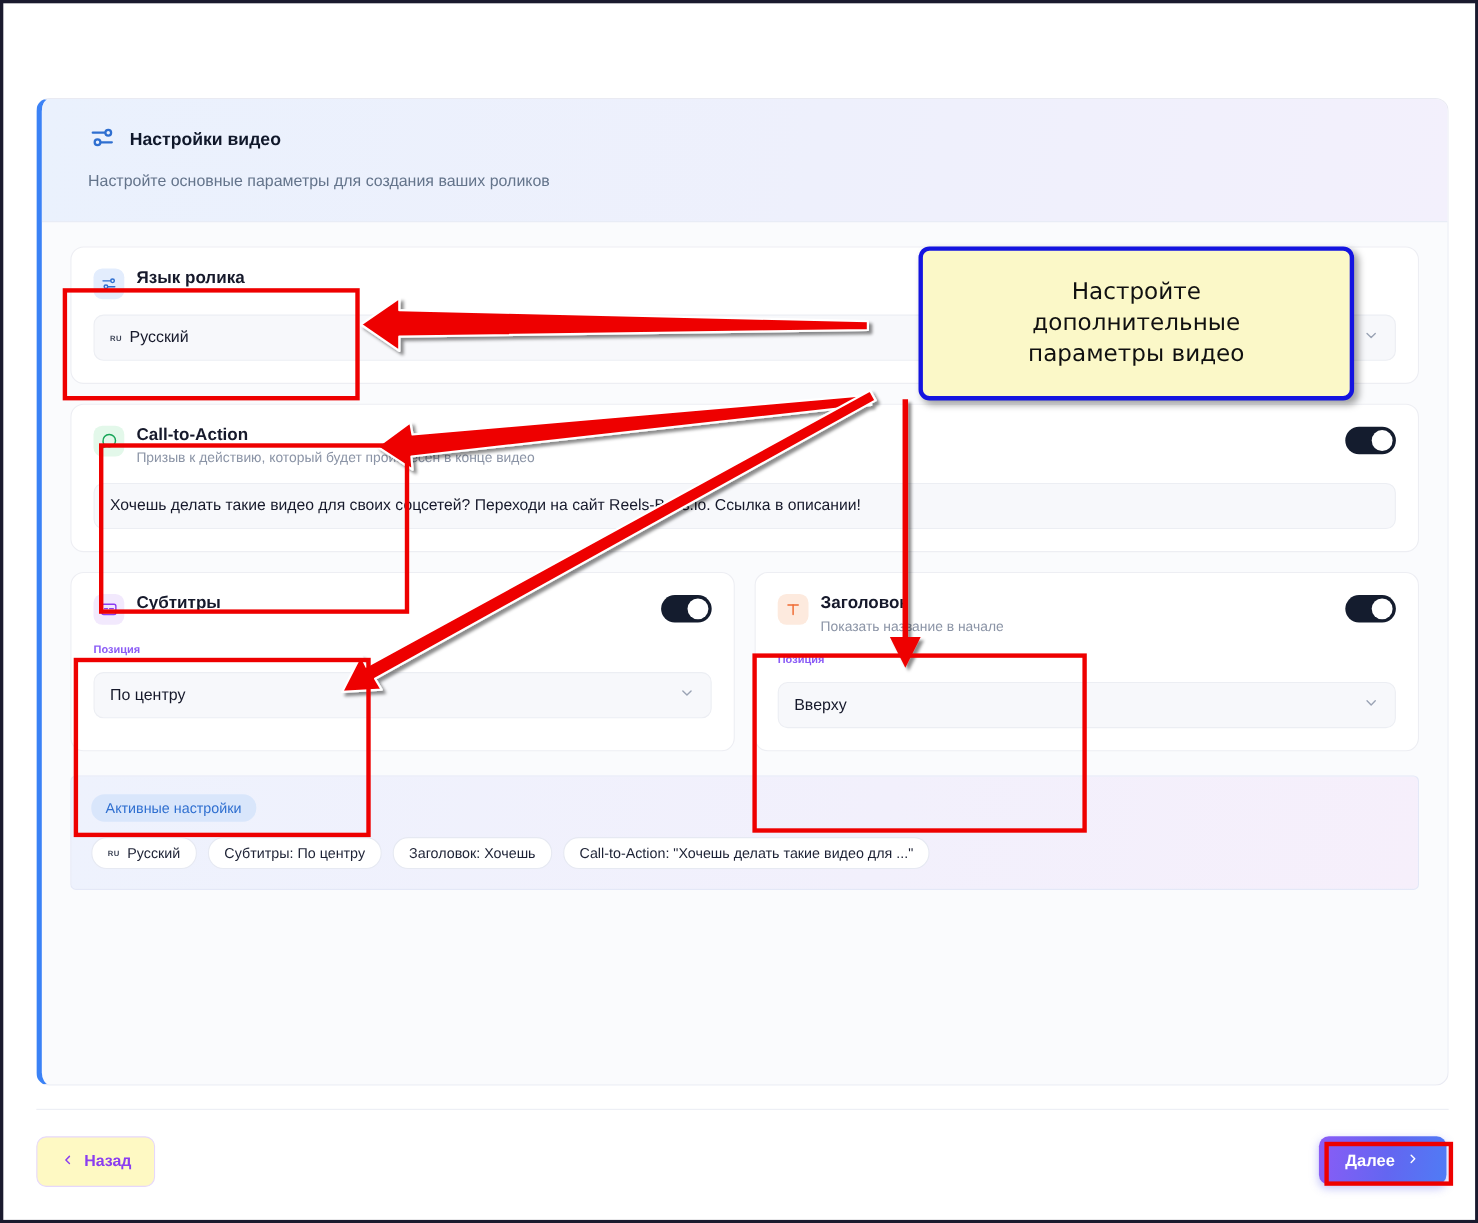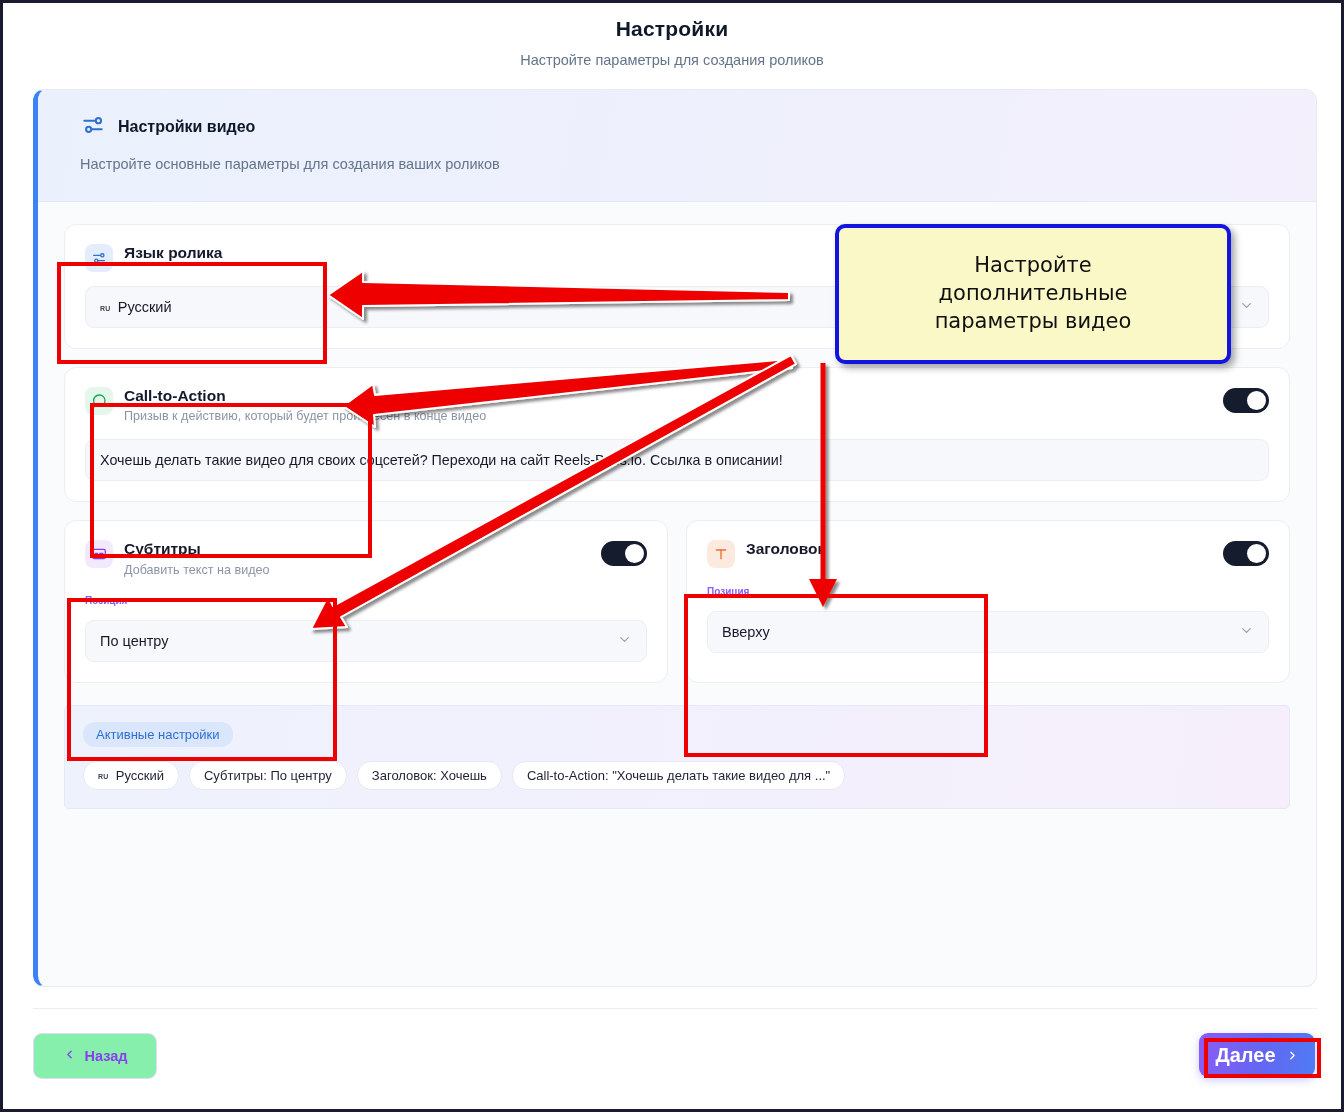--- a/index.html
+++ b/index.html
@@ -138,30 +138,30 @@
   .chips { margin-top:14px; display:flex; gap:10px; flex-wrap:wrap; }
   .chip {
     background:#ffffff; border:1px solid #e6e9f2; border-radius:14px;
     padding:6px 14px; font-size:13px; color:#1d2235;
     display:flex; align-items:center;
   }
 
   
   #divider { position:absolute; left:30px; top:1005px; width:1284px; height:1px; background:#eceef4; }
   #btnBack {
-    position:absolute; left:30px; top:1030px; width:124px; height:46px;
-    border:1px solid #e6d8fb; border-radius:9px; background:#86efac;
+    position:absolute; left:30px; top:1030px; width:108px; height:46px;
+    border:1px solid #e6d8fb; border-radius:9px; background:#fef9c3;
     display:flex; align-items:center; justify-content:center; gap:9px;
     color:#8b3df0; font-size:14.5px; font-weight:bold;
   }
   #btnNext {
     position:absolute; left:1196px; top:1030px; width:116px; height:44px;
     border-radius:9px;
     background: linear-gradient(100deg,#8b5cf6 0%, #6366f1 55%, #4f7cf5 100%);
-    color:#fff; font-size:20px; font-weight:bold;
+    color:#fff; font-size:15px; font-weight:bold;
     display:flex; align-items:center; justify-content:center; gap:10px;
     box-shadow:0 3px 8px rgba(99,102,241,.35);
   }
 
   
   #anno { position:absolute; left:0; top:0; width:1344px; height:1112px; pointer-events:none; }
   .redbox {
     position:absolute; border:4px solid #ee0000; background:transparent;
   }
   #calloutBox {
@@ -174,24 +174,20 @@
     text-align:center; font-size:21px; color:#101010; line-height:1.32;
     white-space:pre-line; font-family:"DejaVu Sans", sans-serif;
   }
 </style>
 </head>
 <body>
 
 <div id="frame">
 <div id="page">
 
-  <div id="pageHeader">
-    <div id="pageTitle">Настройки</div>
-    <div id="pageSubtitle">Настройте параметры для создания роликов</div>
-  </div>
 
   <div id="mainCard">
 
     <div id="cardHeader">
       <div class="ch-row">
         <span>
           <svg width="26" height="26" viewBox="0 0 24 24" fill="none" stroke="#2f6fd0" stroke-width="1.9" stroke-linecap="round">
             <line x1="4" y1="8" x2="14" y2="8"></line>
                 <circle cx="17" cy="8" r="2.4"></circle>
             <line x1="20" y1="16" x2="11" y2="16"></line>
@@ -258,21 +254,20 @@
               <svg width="16" height="16" viewBox="0 0 24 24" fill="none" stroke="#8b3df0" stroke-width="1.9" stroke-linecap="round">
                 <rect x="2.5" y="5" width="19" height="14" rx="2.5"></rect>
                 <line x1="6" y1="11" x2="10" y2="11"></line>
                     <line x1="13" y1="11" x2="18" y2="11"></line>
                 <line x1="6" y1="15" x2="12" y2="15"></line>
                     <line x1="15" y1="15" x2="18" y2="15"></line>
               </svg>
             </span>
             <div class="sc-headtext">
               <div class="sc-title">Субтитры</div>
-              <div class="sc-desc">Добавить текст на видео</div>
             </div>
             <div class="toggle">
                   <div class="knob"></div>
                 </div>
           </div>
           <div class="fieldlabel">Позиция</div>
           <div class="selectbox">
             <span>По центру</span>
             <span class="chev">
               <svg width="15" height="15" viewBox="0 0 24 24" fill="none" stroke="currentColor" stroke-width="2" stroke-linecap="round" stroke-linejoin="round">
@@ -285,20 +280,21 @@
         <div class="subcard">
           <div class="sc-head">
             <span class="sc-icon orange">
               <svg width="16" height="16" viewBox="0 0 24 24" fill="none" stroke="#ef6b33" stroke-width="2" stroke-linecap="round">
                 <line x1="5" y1="6" x2="19" y2="6"></line>
                     <line x1="12" y1="6" x2="12" y2="19"></line>
               </svg>
             </span>
             <div class="sc-headtext">
               <div class="sc-title">Заголовок</div>
+              <div class="sc-desc">Показать название в начале</div>
             </div>
             <div class="toggle">
                   <div class="knob"></div>
                 </div>
           </div>
           <div class="fieldlabel">Позиция</div>
           <div class="selectbox">
             <span>Вверху</span>
             <span class="chev">
               <svg width="15" height="15" viewBox="0 0 24 24" fill="none" stroke="currentColor" stroke-width="2" stroke-linecap="round" stroke-linejoin="round">

